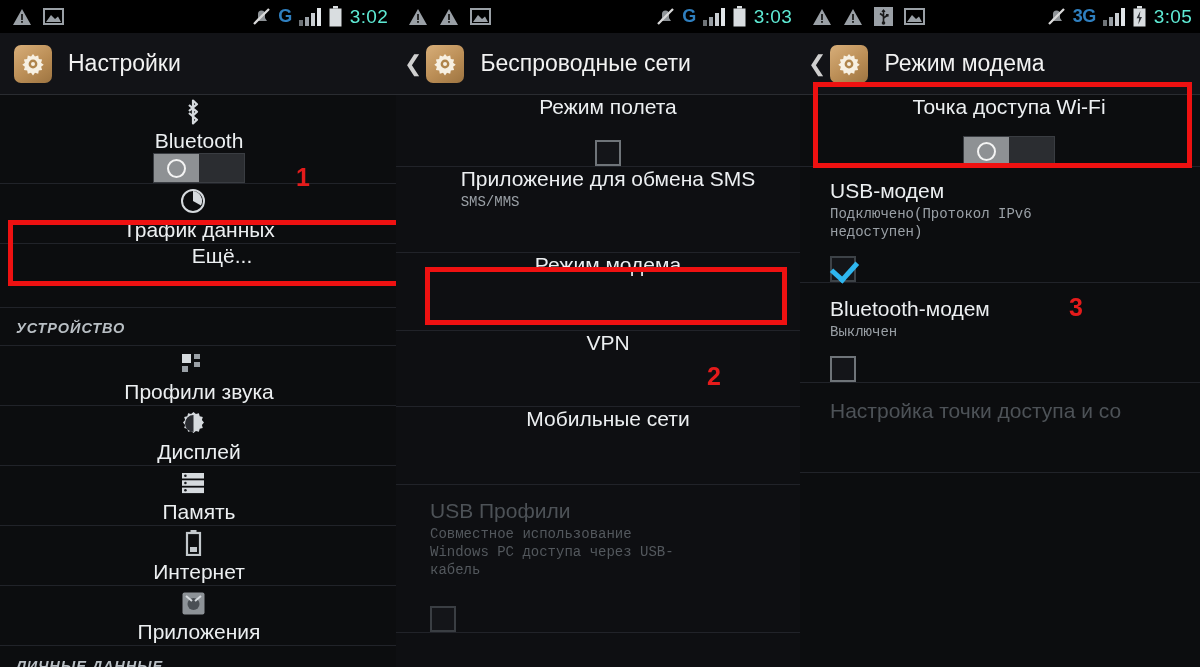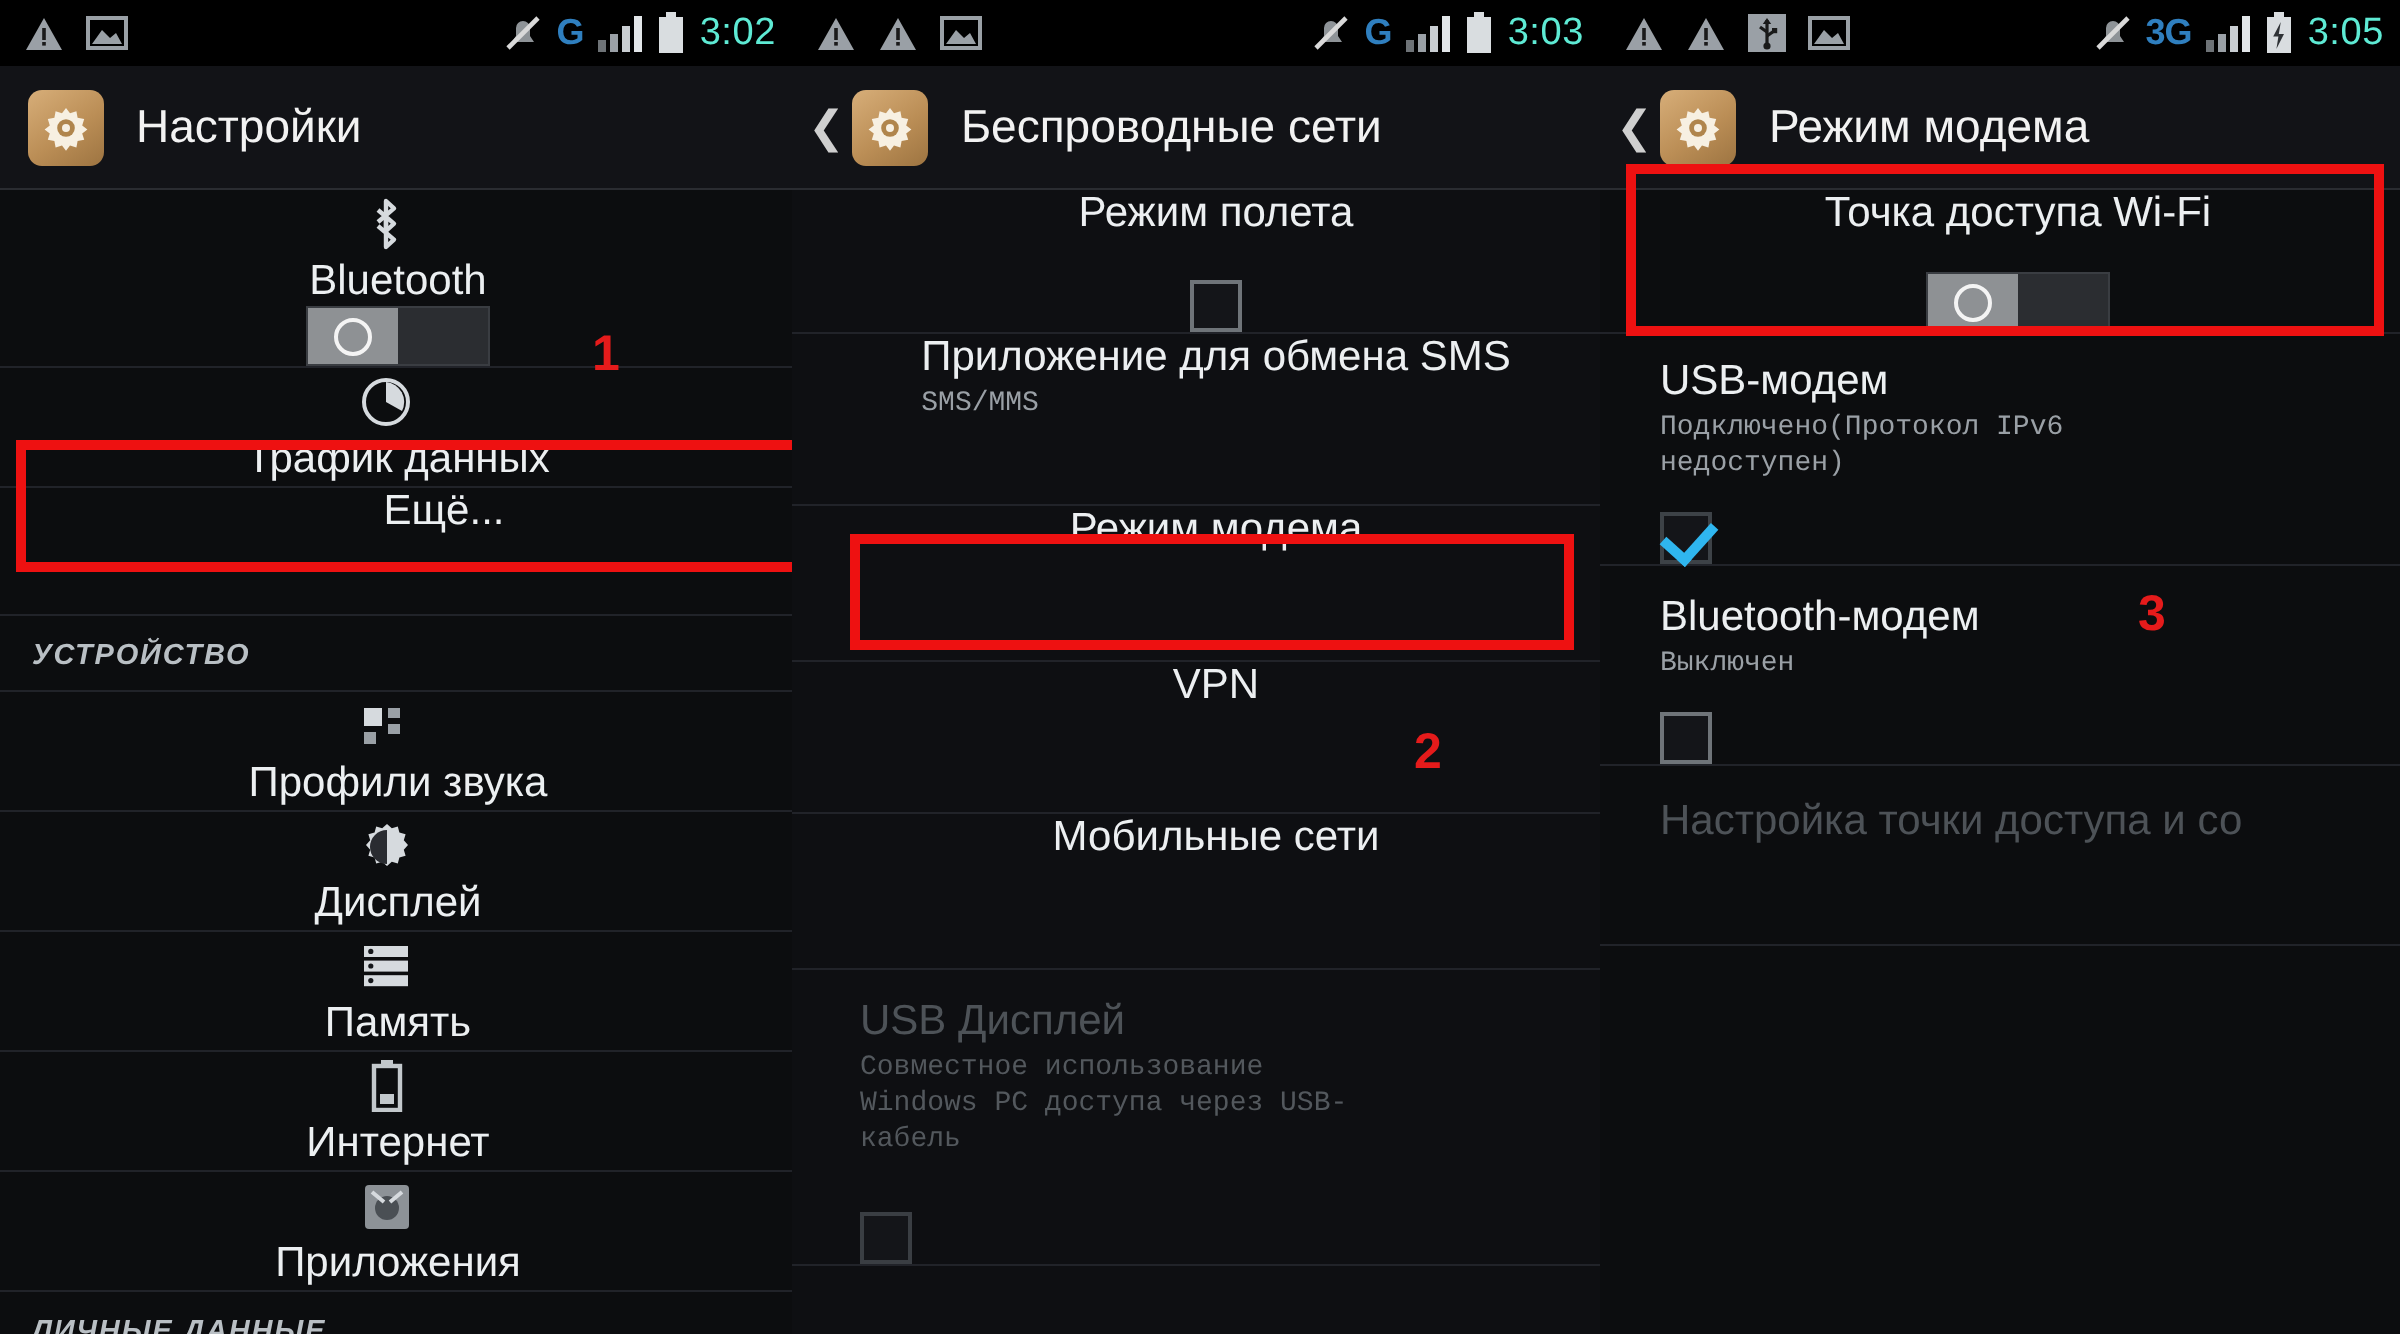--- a/index.html
+++ b/index.html
@@ -422,21 +422,21 @@
       </div>
 
       <div class="row" style="min-height:78px; padding-left:34px">
         <div class="row-txt">
             <div class="row-title">Мобильные сети</div>
           </div>
       </div>
 
       <div class="row dim" style="min-height:112px; padding-left:34px; align-items:flex-start; padding-top:14px">
         <div class="row-txt">
-          <div class="row-title">USB Дисплей</div>
+          <div class="row-title">USB Профили</div>
           <div class="row-sub" style="max-width:250px">Совместное использование Windows PC доступа через USB-кабель</div>
         </div>
         <div class="cbox dim" style="margin-top:26px"></div>
       </div>
     </div>
 
     <div class="redbox" style="left:29px; top:267px; width:362px; height:58px;"></div>
     <div class="rednum" style="left:311px; top:362px;">2</div>
   </div>
 

